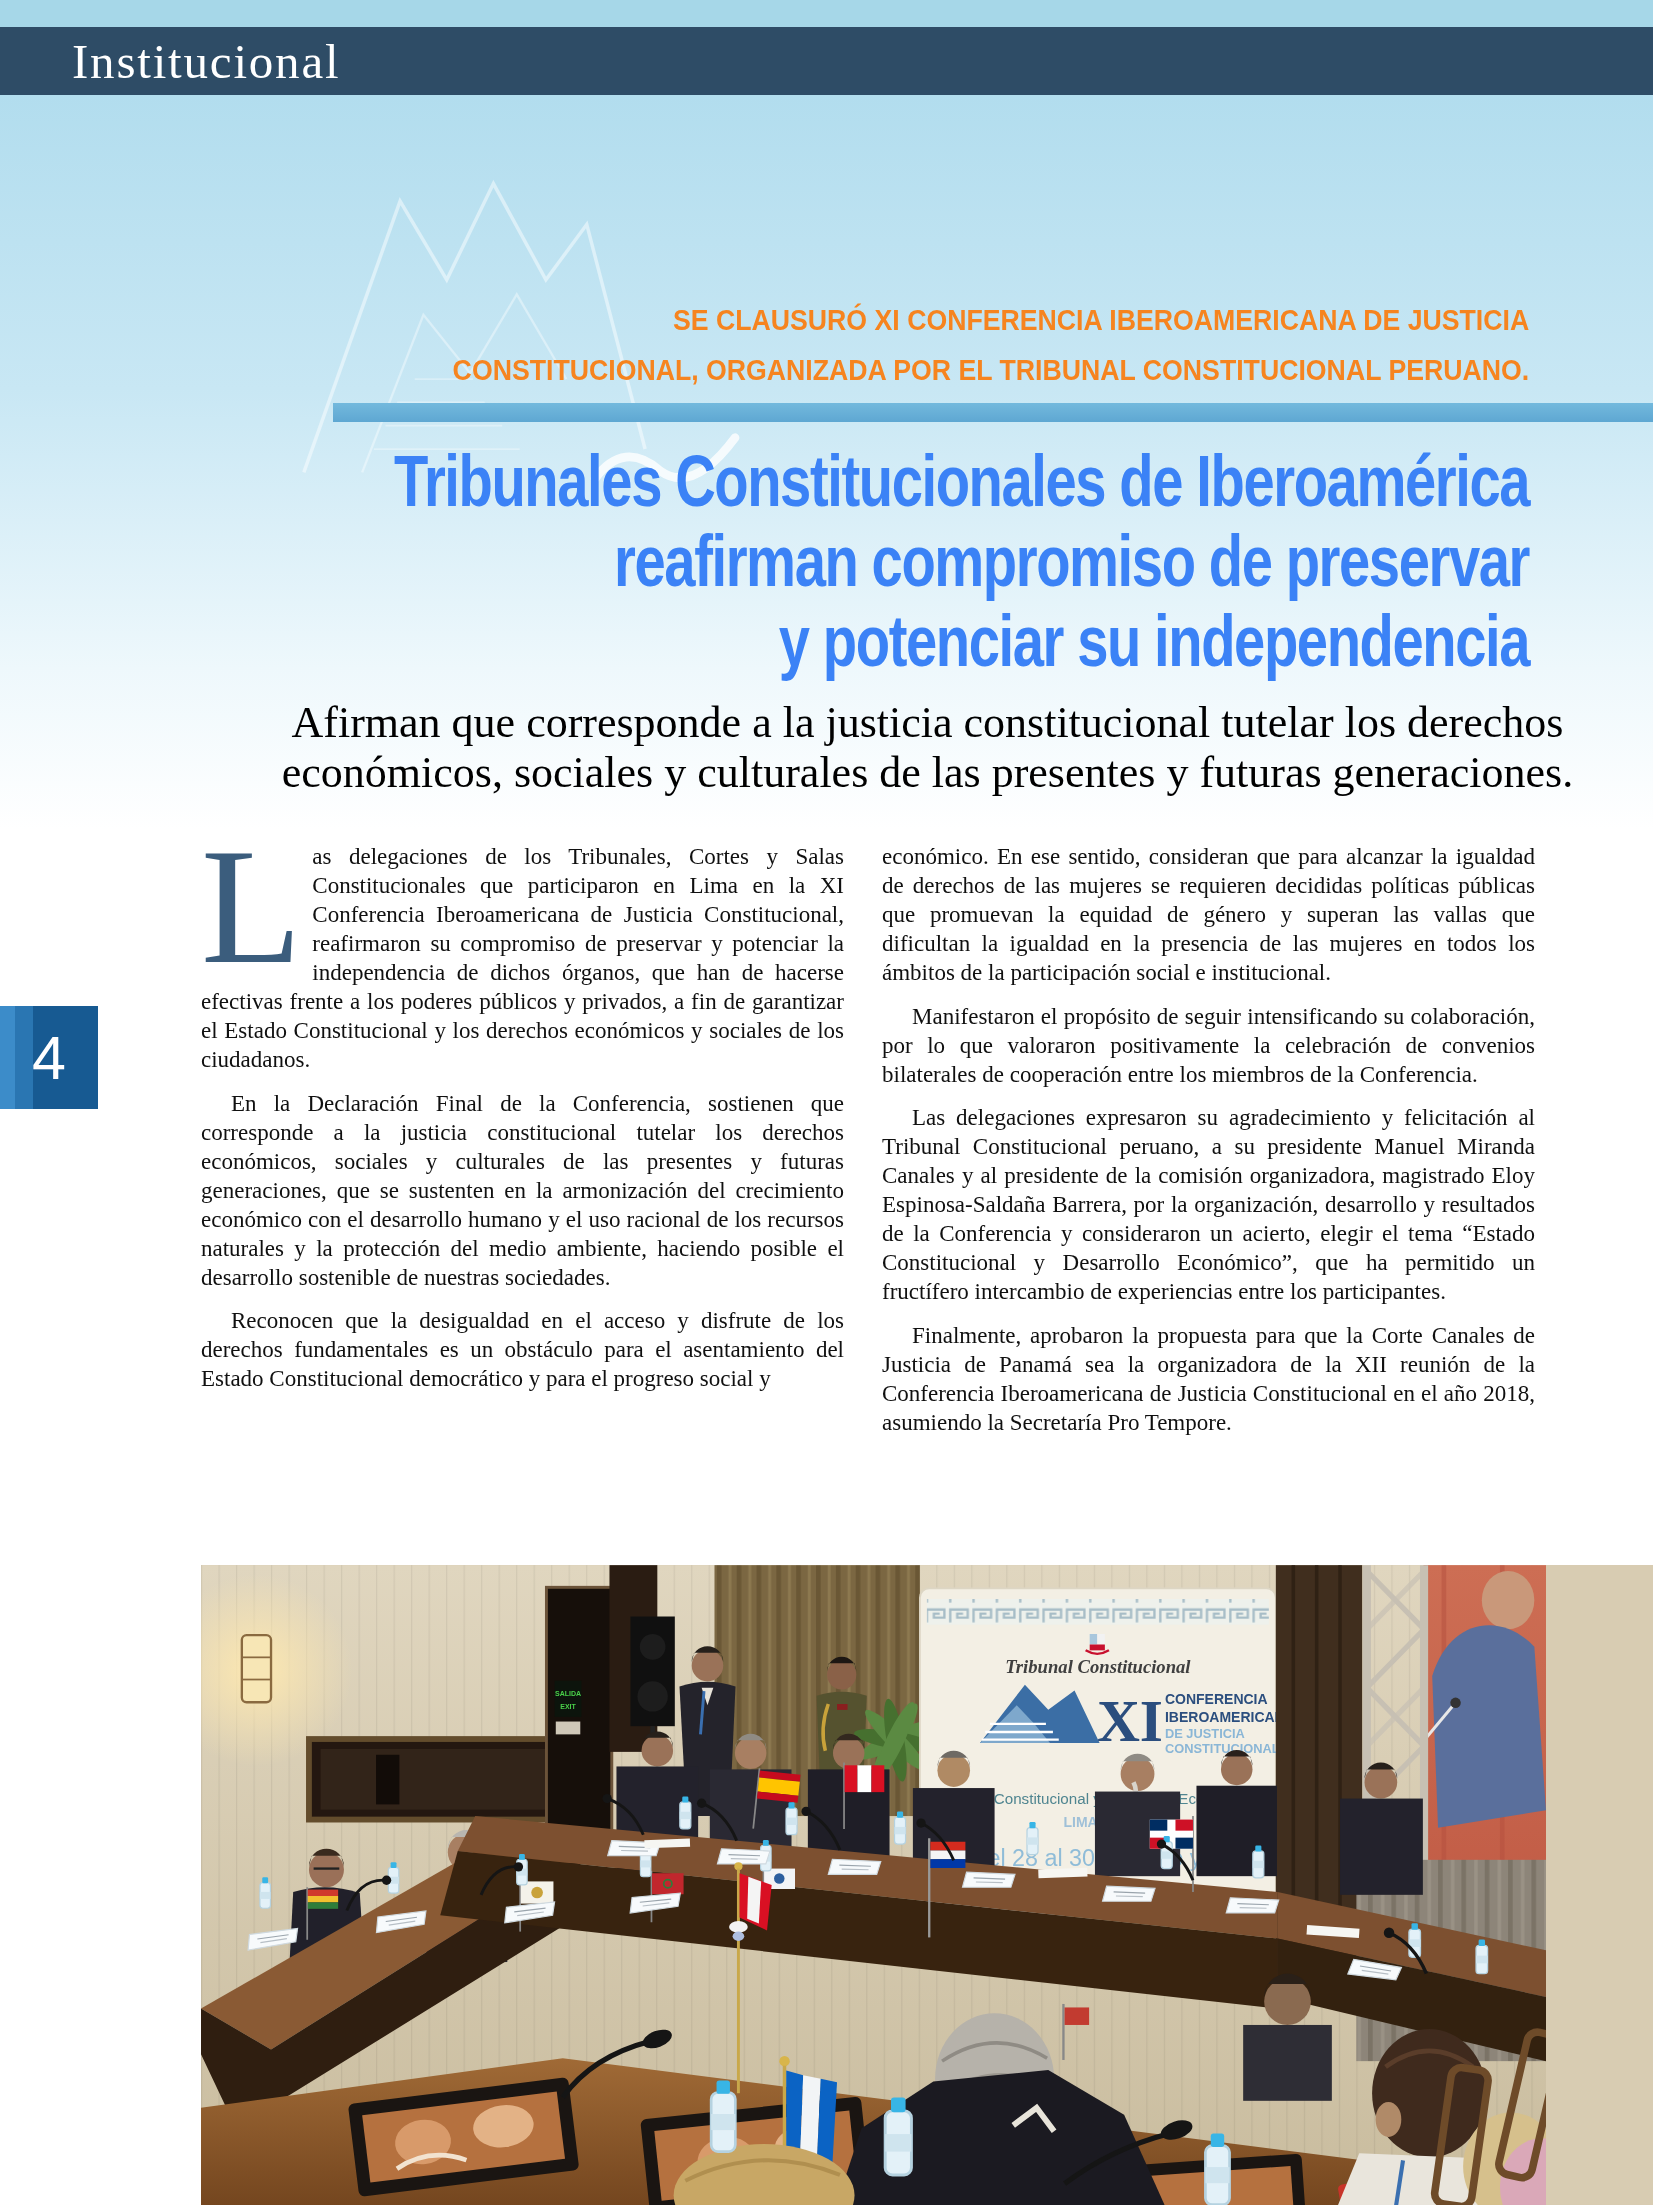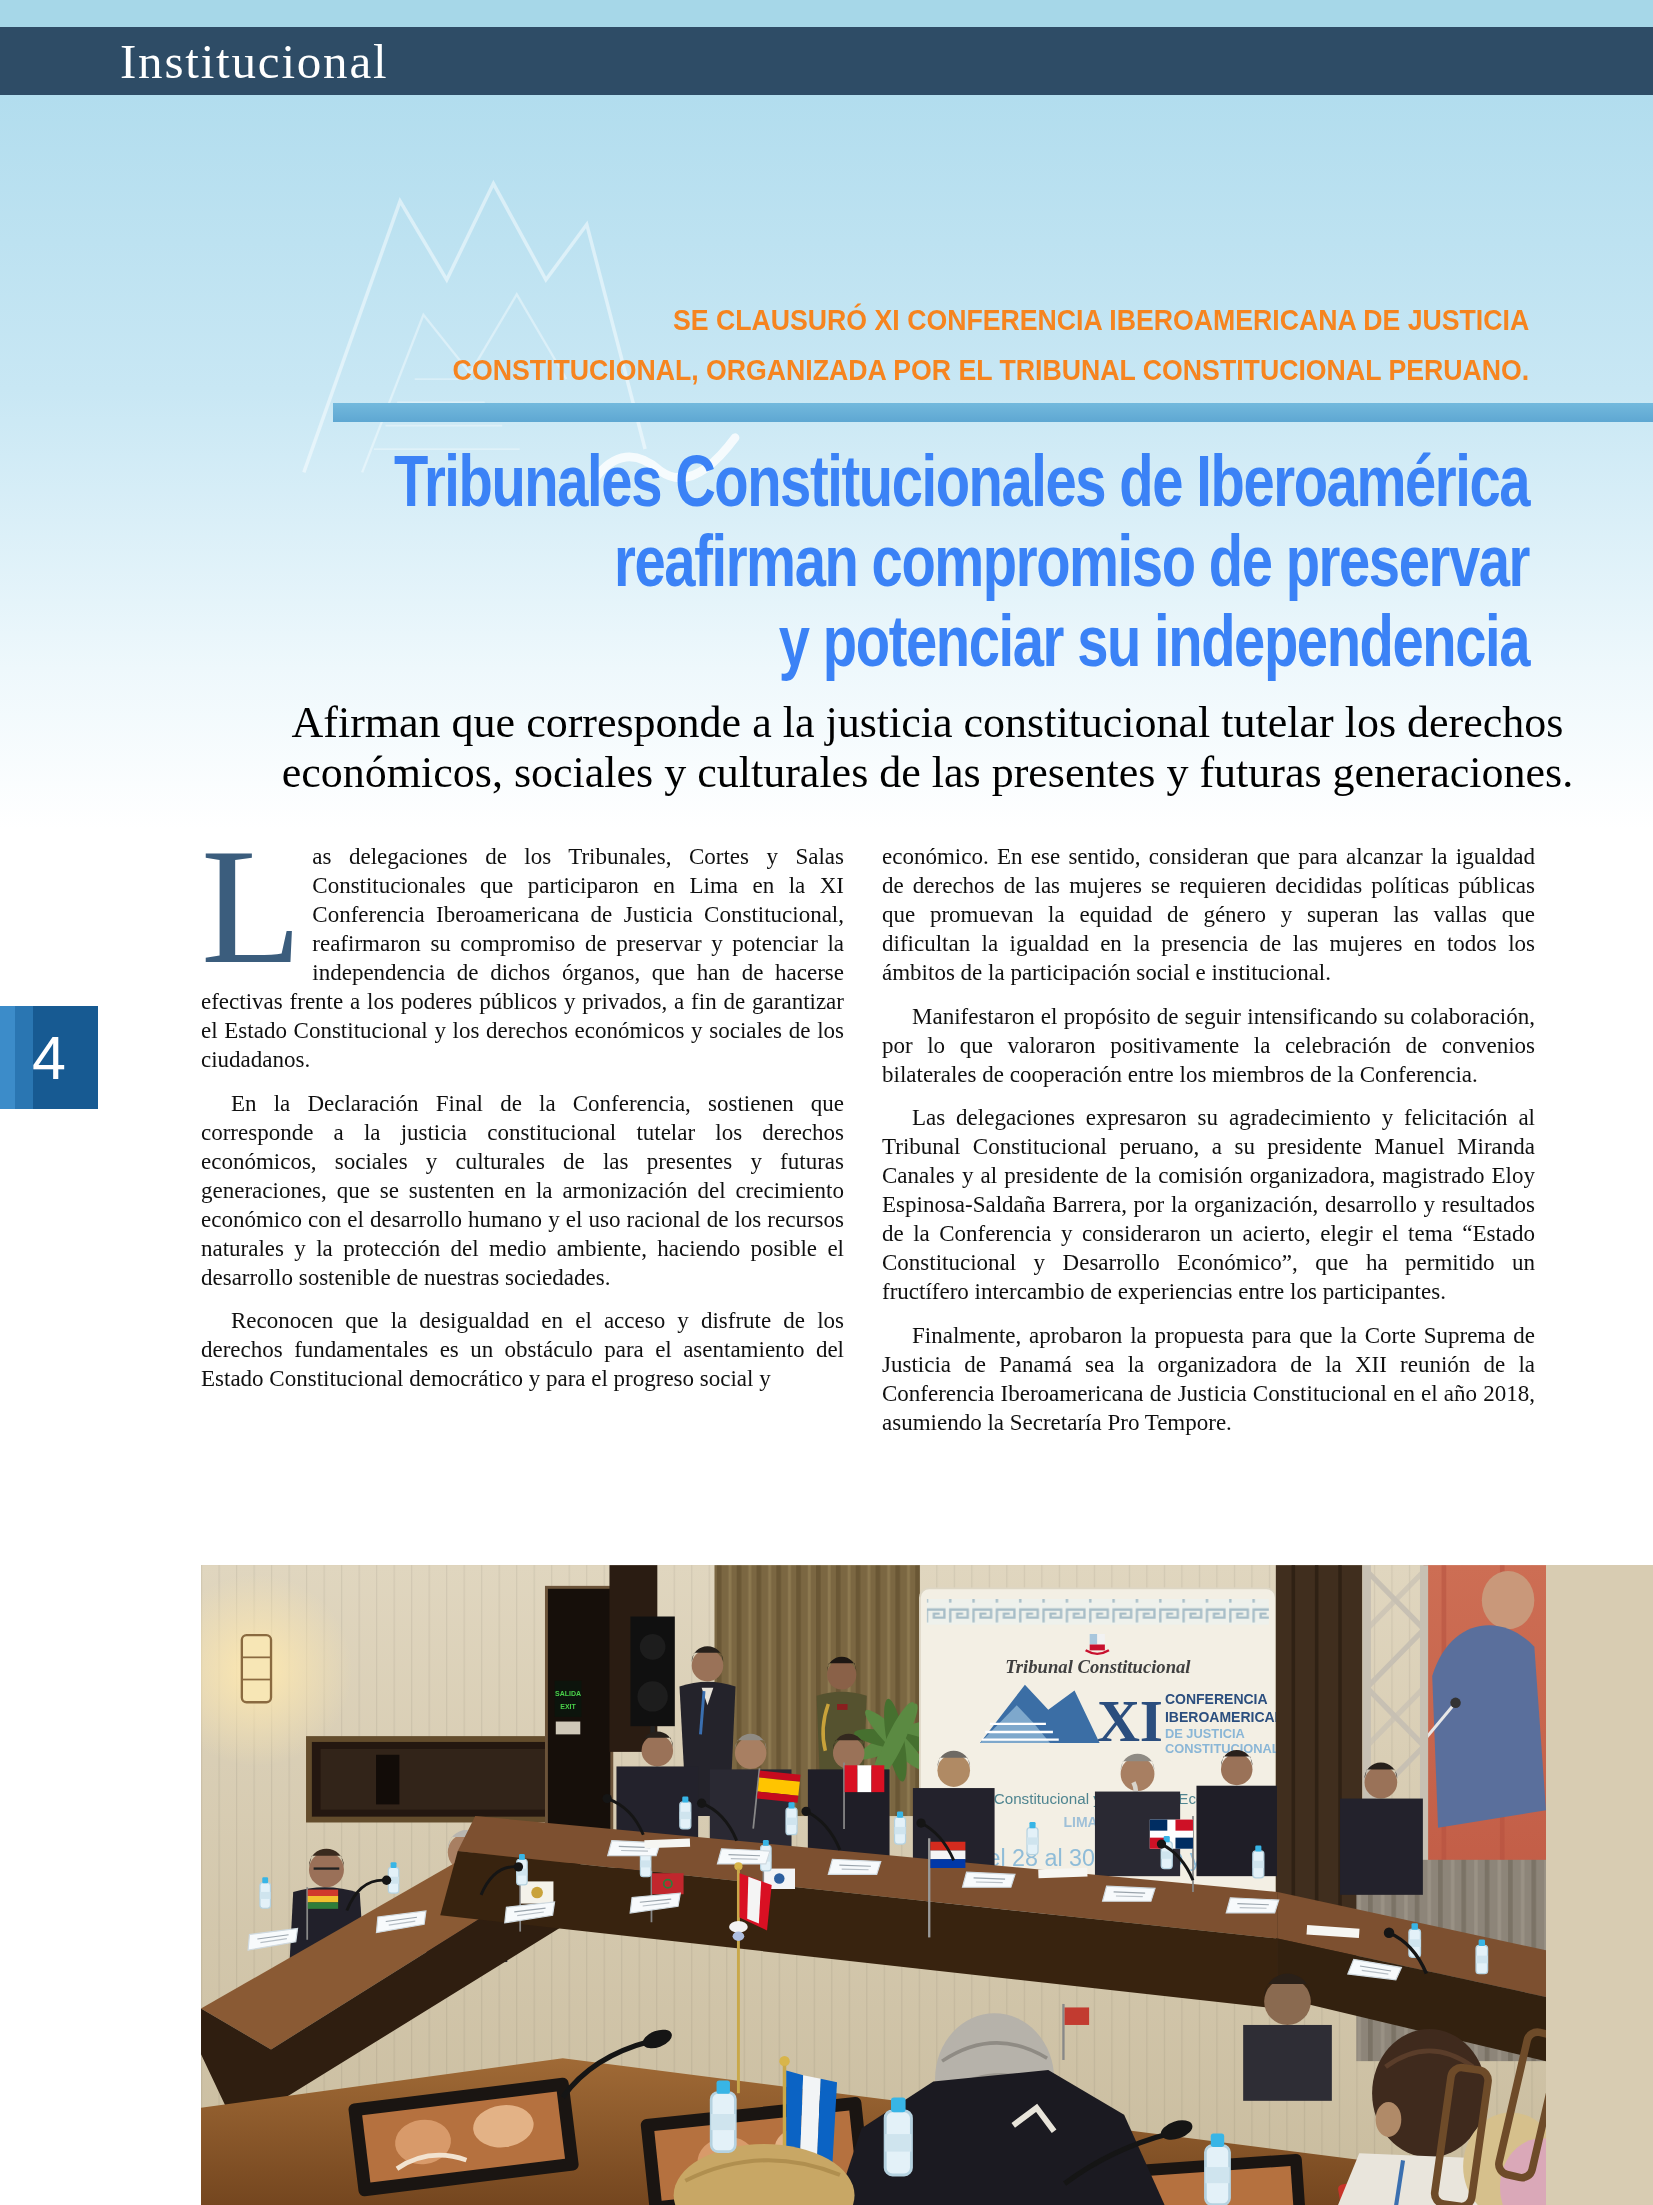--- a/index.html
+++ b/index.html
@@ -2,21 +2,21 @@
 <html style="font-size:9.3px"><head>
 <meta charset="utf-8">
 <style>
   html,body{margin:0;padding:0;background:#fff;}
   .page{position:relative;width:1654px;height:2205px;background:#fff;overflow:hidden;
         font-family:"Liberation Serif", serif;color:#111;}
   .abs{position:absolute;}
   
   .strip-top{top:0;left:0;width:1654px;height:27.4px;background:#a6d7e8;}
   .navbar{top:27.4px;left:0;width:1654px;height:68px;background:#2e4c66;display:flex;align-items:center;}
-  .navbar span{margin-left:120px;font-family:"Liberation Serif",serif;font-size:49px;font-weight:400;
+  .navbar span{margin-left:72px;font-family:"Liberation Serif",serif;font-size:49px;font-weight:400;
                color:#fff;letter-spacing:1.8px;}
   .hero{top:95px;left:0;width:1654px;height:735px;
         background:linear-gradient(180deg,#b2ddee 0%,#c8e7f4 40%,#eef8fc 78%,#ffffff 100%);}
   .watermark{left:292px;top:99px;opacity:.55;}
   .wave{left:589px;top:429px;opacity:.8;}
   
   .kicker{top:295px;right:125px;text-align:right;font-family:"Liberation Sans",sans-serif;
           font-weight:700;font-size:29px;line-height:50px;color:#f6841f;}
   .kicker .ln{display:block;transform:scaleX(.92);transform-origin:right center;letter-spacing:0;}
   .blue-band{top:403px;left:333px;width:1321px;height:19px;background:linear-gradient(#73b9dd,#5ea7d2);}
@@ -92,21 +92,21 @@
   <section class="abs col col1">
     <p><span class="dropcap">L</span><span>as delegaciones de los Tribunales, Cortes y Salas Constitucionales que participaron en Lima en la XI Conferencia Iberoamericana de Justicia Constitucional, reafirmaron su compromiso de preservar y potenciar la independencia de dichos órganos, que han de hacerse efectivas frente a los poderes públicos y privados, a fin de garantizar el Estado Constitucional y los derechos económicos y sociales de los ciudadanos.</span></p>
     <p class="indent">En la Declaración Final de la Conferencia, sostienen que corresponde a la justicia constitucional tutelar los derechos económicos, sociales y culturales de las presentes y futuras generaciones, que se sustenten en la armonización del crecimiento económico con el desarrollo humano y el uso racional de los recursos naturales y la protección del medio ambiente, haciendo posible el desarrollo sostenible de nuestras sociedades.</p>
     <p class="indent">Reconocen que la desigualdad en el acceso y disfrute de los derechos fundamentales es un obstáculo para el asentamiento del Estado Constitucional democrático y para el progreso social y</p>
   </section>
 
   <section class="abs col col2">
     <p>económico. En ese sentido, consideran que para alcanzar la igualdad de derechos de las mujeres se requieren decididas políticas públicas que promuevan la equidad de género y superan las vallas que dificultan la igualdad en la presencia de las mujeres en todos los ámbitos de la participación social e institucional.</p>
     <p class="indent">Manifestaron el propósito de seguir intensificando su colaboración, por lo que valoraron positivamente la celebración de convenios bilaterales de cooperación entre los miembros de la Conferencia.</p>
     <p class="indent">Las delegaciones expresaron su agradecimiento y felicitación al Tribunal Constitucional peruano, a su presidente Manuel Miranda Canales y al presidente de la comisión organizadora, magistrado Eloy Espinosa-Saldaña Barrera, por la organización, desarrollo y resultados de la Conferencia y consideraron un acierto, elegir el tema “Estado Constitucional y Desarrollo Económico”, que ha permitido un fructífero intercambio de experiencias entre los participantes.</p>
-    <p class="indent">Finalmente, aprobaron la propuesta para que la Corte Suprema de Justicia de Panamá sea la organizadora de la XII reunión de la Conferencia Iberoamericana de Justicia Constitucional en el año 2018, asumiendo la Secretaría Pro Tempore.</p>
+    <p class="indent">Finalmente, aprobaron la propuesta para que la Corte Canales de Justicia de Panamá sea la organizadora de la XII reunión de la Conferencia Iberoamericana de Justicia Constitucional en el año 2018, asumiendo la Secretaría Pro Tempore.</p>
   </section>
 
   <div class="abs pagenum">
     <span>4</span>
   </div>
 
   <figure class="abs photo">
   <svg width="1345" height="641" viewBox="0 0 2305 1098">
     <defs>
       <linearGradient id="wallg" x1="0" y1="0" x2="0" y2="1">

